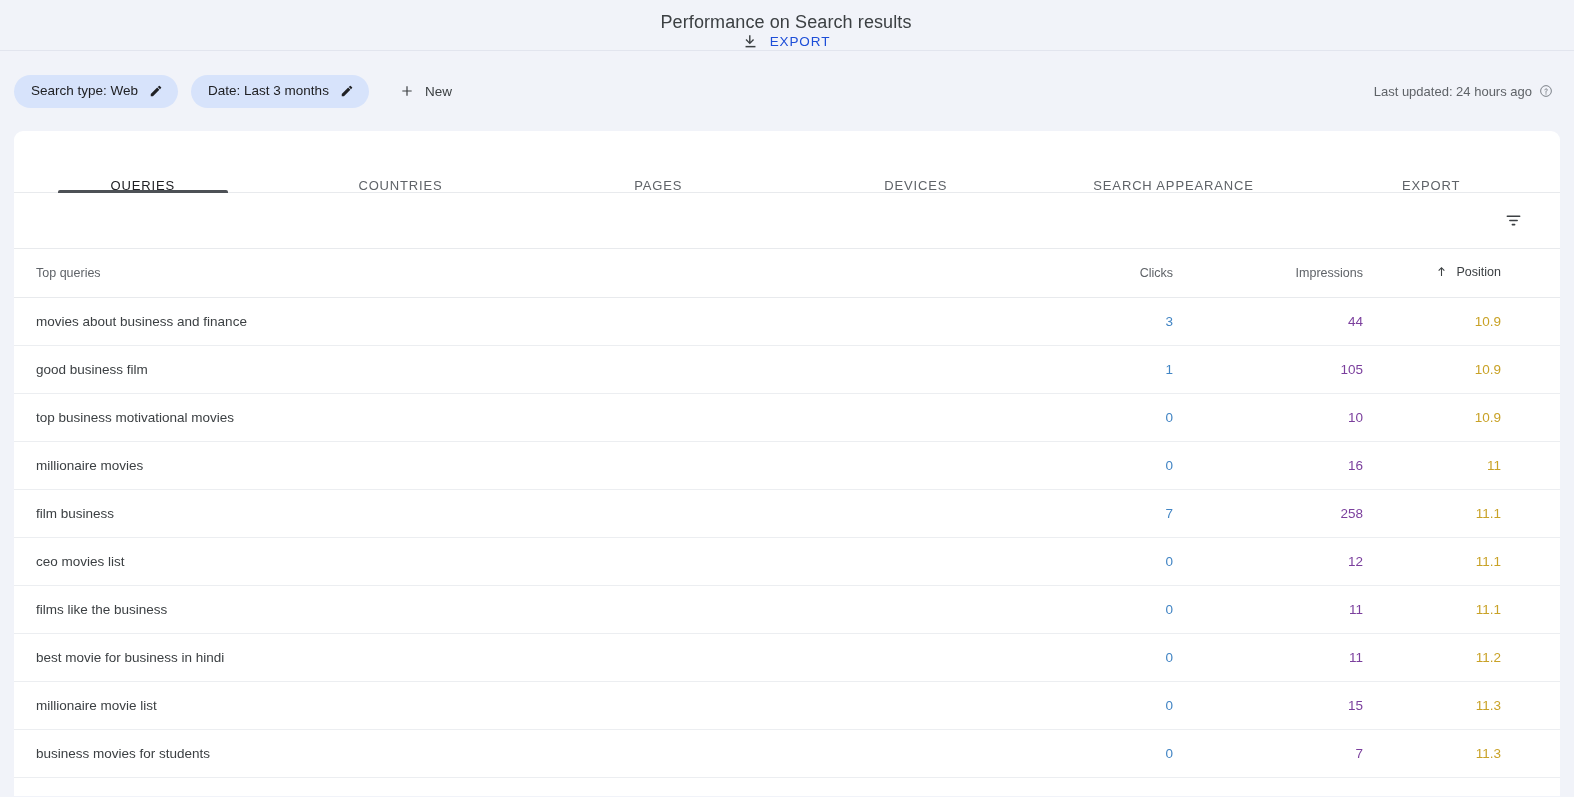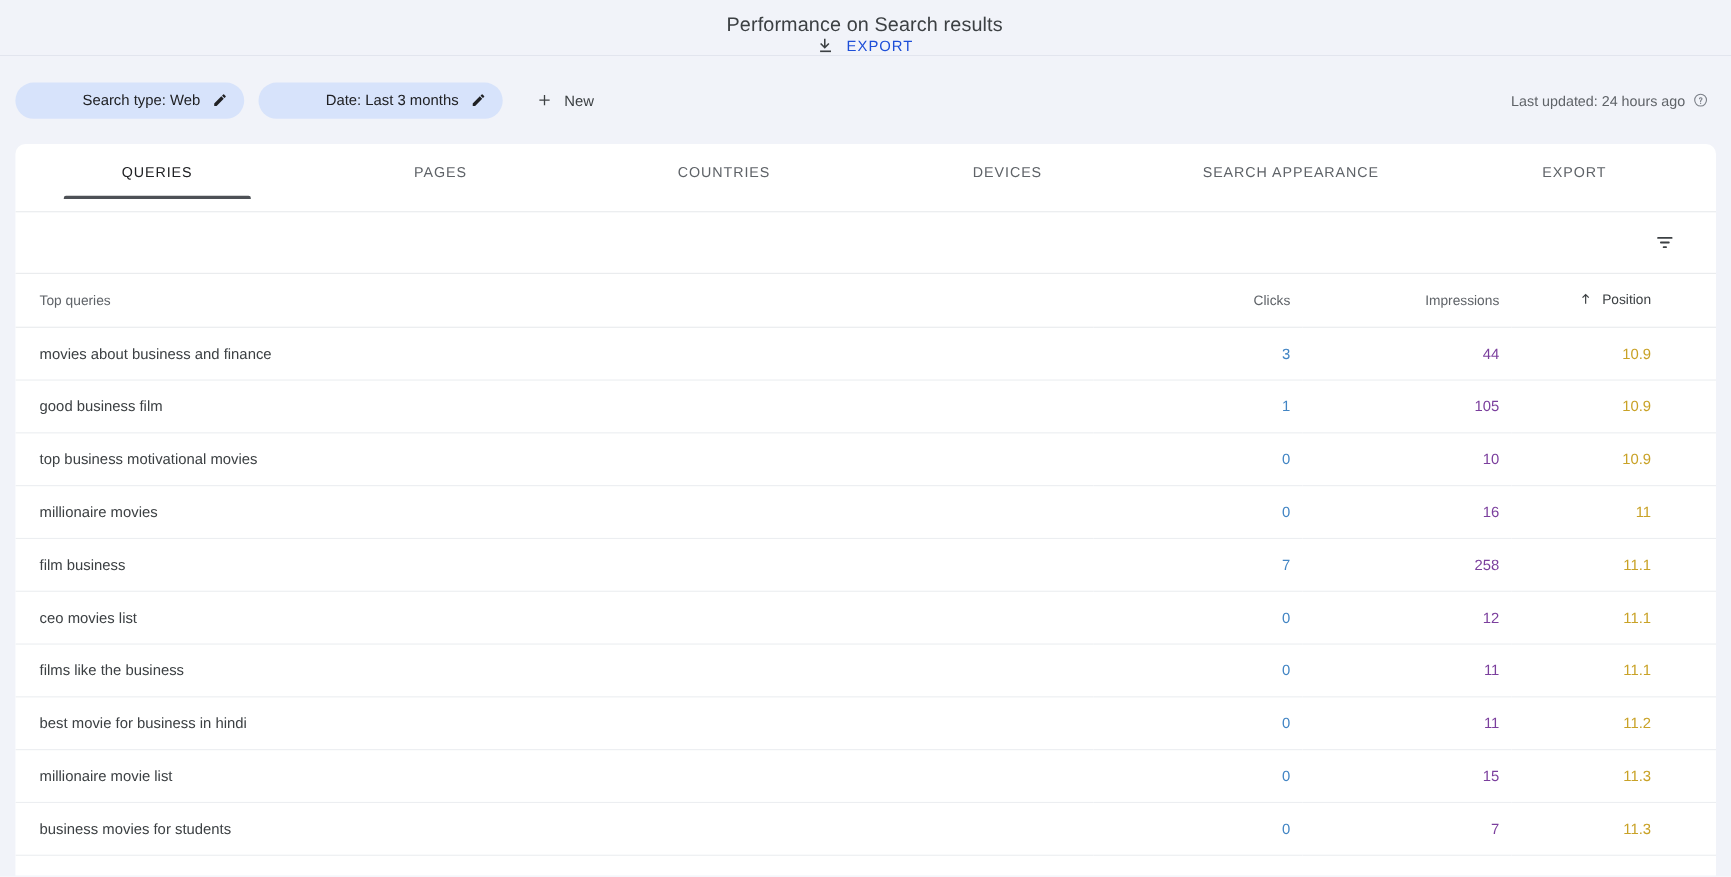--- a/index.html
+++ b/index.html
@@ -75,21 +75,21 @@
     padding: 0 15px 0 17px;
     background: #d7e3fb;
     border-radius: 17px;
     font-size: 13.5px;
     color: #202124;
     white-space: nowrap;
     cursor: pointer;
     user-select: none;
   }
 
-  .chip-text { line-height: 1; margin-left: 44px; }
+  .chip-text { line-height: 1; }
 
   .pencil-icon { width: 14px; height: 14px; display: block; flex: none; }
   .x-icon { width: 14px; height: 14px; display: block; flex: none; }
 
   .new-btn {
     display: flex;
     align-items: center;
     gap: 10px;
     margin-left: 20px;
     padding: 0 10px;
@@ -128,29 +128,29 @@
   .tabs {
     display: flex;
     height: 62px;
     border-bottom: 1px solid #e8eaed;
     position: relative;
   }
 
   .tab {
     flex: 1;
     display: flex;
-    align-items: center;
+    align-items: flex-end;
     justify-content: center;
     font-size: 13px;
     letter-spacing: 0.85px;
     color: #5f6368;
     cursor: pointer;
     user-select: none;
     position: relative;
-    height: 50px;
+    height: 62px;
   }
 
   .tab.active { color: #202124; font-weight: 400; }
 
   .tab.active::after {
     content: "";
     position: absolute;
     left: 44px;
     right: 44px;
     bottom: 0;
@@ -286,24 +286,24 @@
   </div>
 </div>
 
 <div class="card">
 
   <div class="tabs">
     <div class="tab active">
       <span>QUERIES</span>
     </div>
     <div class="tab">
+      <span>COUNTRIES</span>
+    </div>
+    <div class="tab">
       <span>PAGES</span>
-    </div>
-    <div class="tab">
-      <span>COUNTRIES</span>
     </div>
     <div class="tab">
       <span>DEVICES</span>
     </div>
     <div class="tab">
       <span>SEARCH APPEARANCE</span>
     </div>
     <div class="tab">
       <span>EXPORT</span>
     </div>

